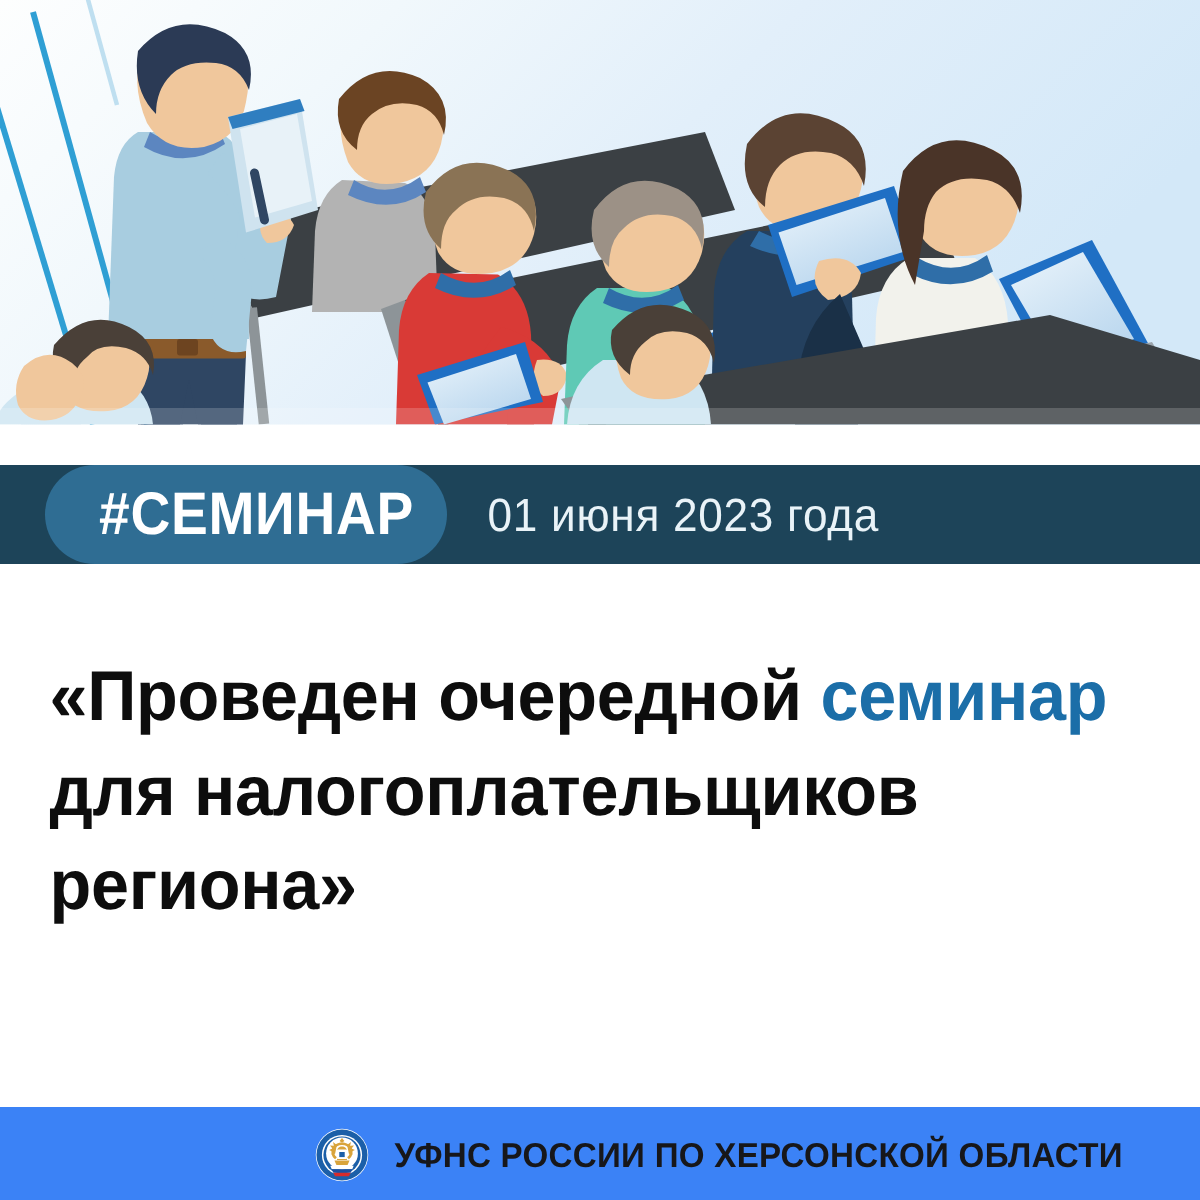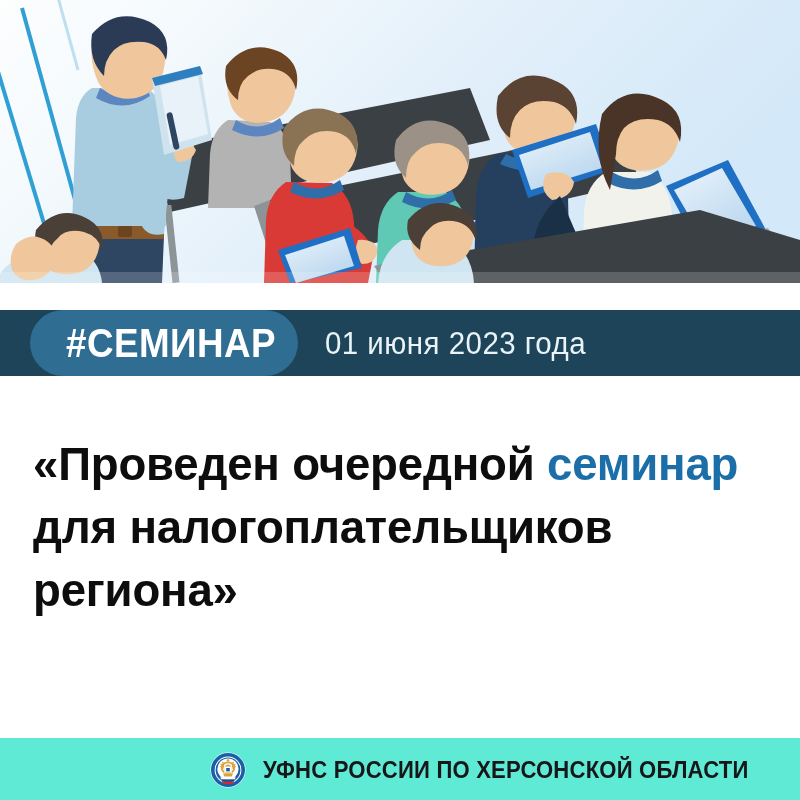--- a/index.html
+++ b/index.html
@@ -51,21 +51,21 @@
     font-family:"Liberation Sans Narrow","Liberation Sans",sans-serif;
     font-weight:700;font-size:47px;line-height:63px;color:#0d0d0d;
     letter-spacing:-0.2px;
     transform:scaleX(0.97);transform-origin:left top;
   }
   .headline .accent{color:#1b6ea8;}
 
   
   .footer{
     position:absolute;left:0;top:738px;width:800px;height:62px;
-    background:#5eead4;display:flex;align-items:center;
+    background:#3b82f6;display:flex;align-items:center;
   }
   .footer-emblem{position:absolute;left:210px;top:14px;width:36px;height:36px;}
   .footer-emblem svg{display:block;width:36px;height:36px;}
   .footer-text{
     position:absolute;left:263px;top:0;height:62px;line-height:64px;
     font-family:"Liberation Sans Narrow","Liberation Sans",sans-serif;
     font-weight:700;font-size:23px;color:#17171a;letter-spacing:0.2px;
     transform:scaleX(0.96);transform-origin:left center;white-space:nowrap;
   }
 </style>

